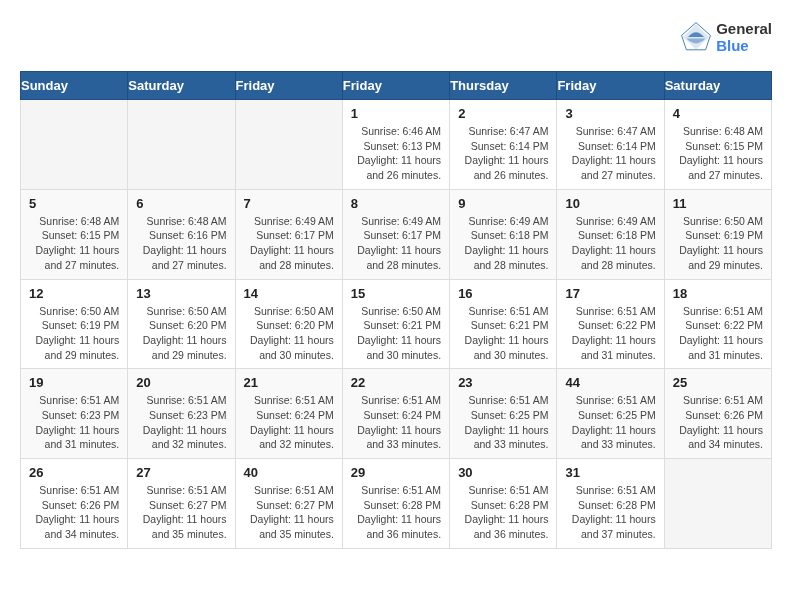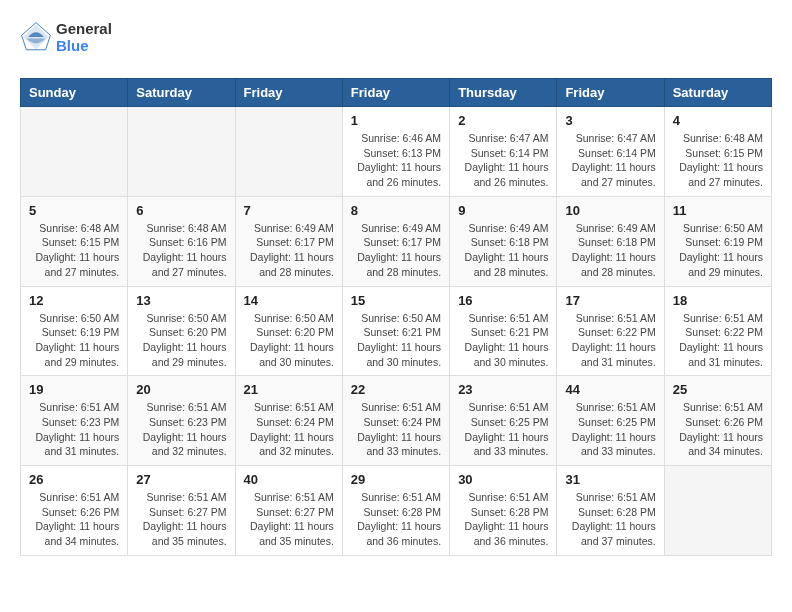--- a/index.html
+++ b/index.html
@@ -5,23 +5,23 @@
     * { box-sizing: border-box; margin: 0; padding: 0; }
     body {
       font-family: Arial, sans-serif;
       background: #fff;
       width: 792px;
       min-height: 612px;
       padding: 20px;
     }
     .header {
       display: flex;
-      justify-content: flex-start;
+      justify-content: flex-end;
       align-items: flex-start;
-      margin-bottom: 24px;
+      margin-bottom: 17px;
     }
     .logo {
       display: flex;
       align-items: center;
       gap: 4px;
     }
     .logo-icon {
       width: 32px;
       height: 32px;
     }
@@ -41,21 +41,21 @@
     }
     .calendar {
       width: 100%;
       border-collapse: collapse;
       border: 1px solid #ccc;
     }
     .calendar th {
       background-color: #2a6099;
       color: #fff;
       text-align: left;
-      padding: 6px 8px;
+      padding: 6px 0;
       font-size: 13px;
       border: 1px solid #1e4f7e;
     }
     .calendar td {
       vertical-align: top;
       padding: 6px 8px;
       border: 1px solid #ddd;
       width: calc(100% / 7);
       min-height: 90px;
       font-size: 11px;

